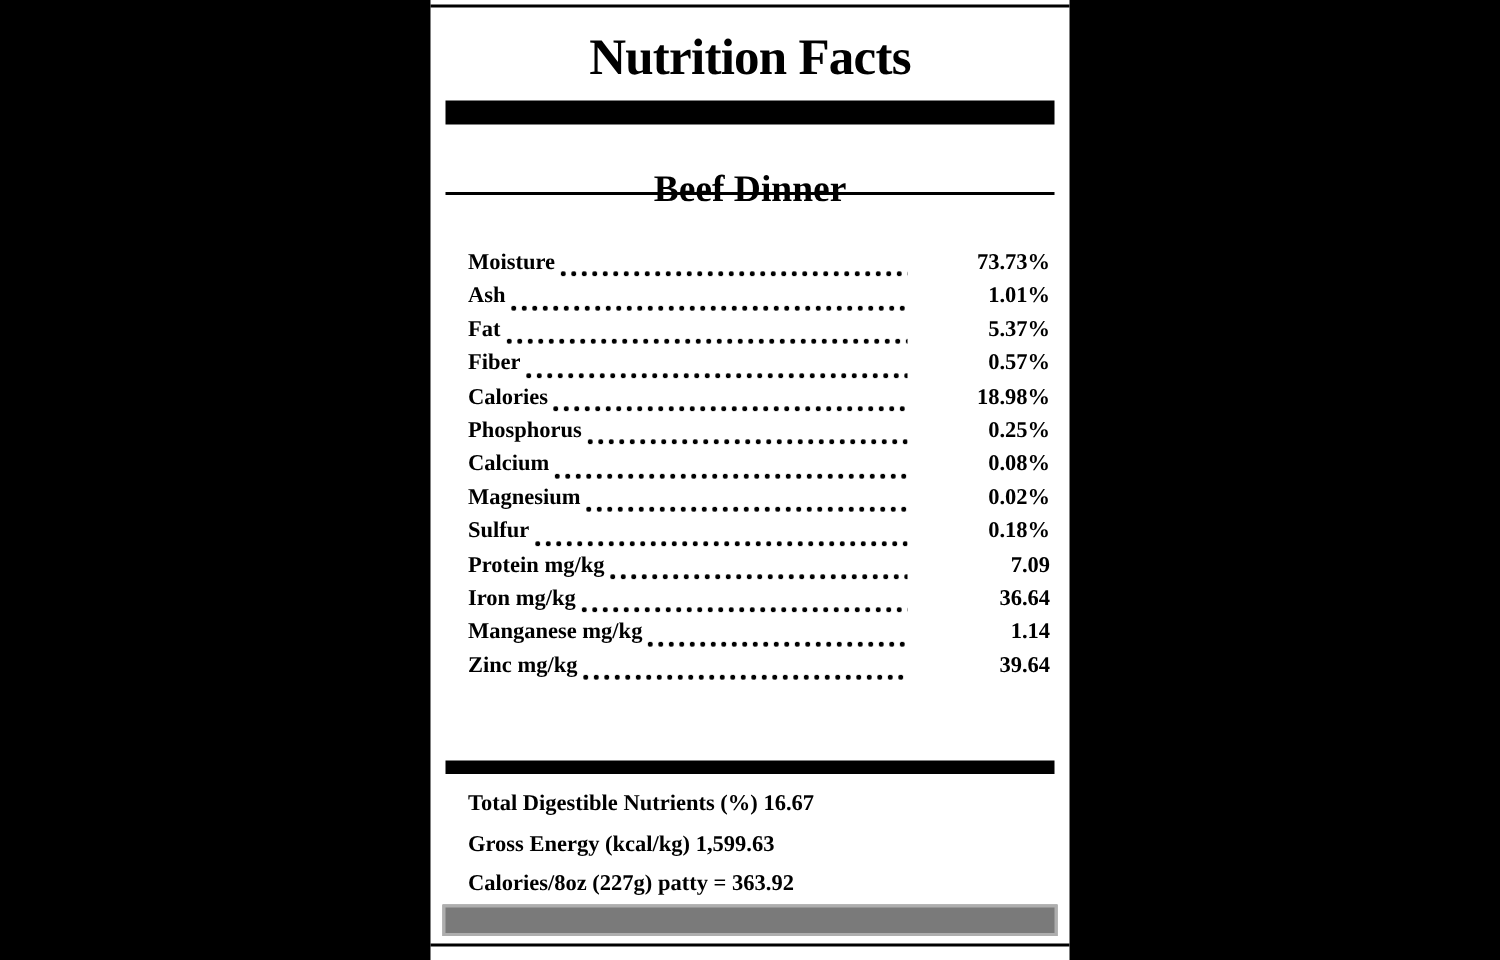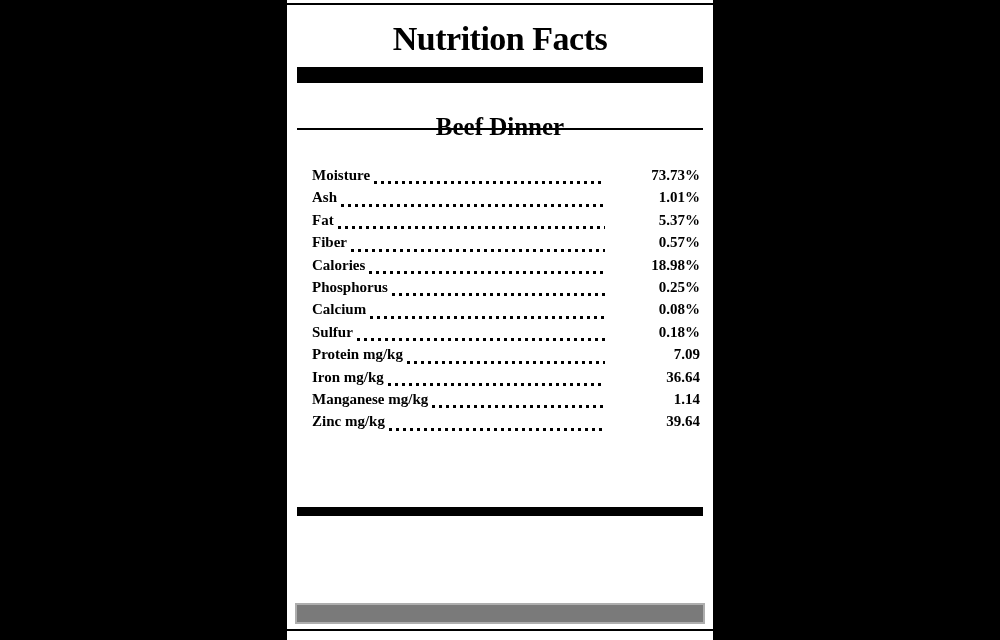--- a/index.html
+++ b/index.html
@@ -103,20 +103,25 @@
           <span class="nname">Phosphorus</span>
           <span class="leader"></span>
           <span class="nvalue">0.25%</span>
         </div>
         <div class="row">
           <span class="nname">Calcium</span>
           <span class="leader"></span>
           <span class="nvalue">0.08%</span>
         </div>
         <div class="row">
+          <span class="nname">Magnesium</span>
+          <span class="leader"></span>
+          <span class="nvalue">0.02%</span>
+        </div>
+        <div class="row">
           <span class="nname">Sulfur</span>
           <span class="leader"></span>
           <span class="nvalue">0.18%</span>
         </div>
         <div class="row">
           <span class="nname">Protein mg/kg</span>
           <span class="leader"></span>
           <span class="nvalue">7.09</span>
         </div>
         <div class="row">
@@ -131,19 +136,24 @@
         </div>
         <div class="row">
           <span class="nname">Zinc mg/kg</span>
           <span class="leader"></span>
           <span class="nvalue">39.64</span>
         </div>
       </div>
 
     <div class="bar-thick" style="top:507px;height:9px;"></div>
 
+    <div class="footer">
+        <div>Total Digestible Nutrients (%) 16.67</div>
+        <div>Gross Energy (kcal/kg) 1,599.63</div>
+        <div>Calories/8oz (227g) patty = 363.92</div>
+      </div>
 
     <div class="gray-bar" style="background: rgb(122, 122, 122); border-color: rgb(174, 174, 174);"></div>
 
     <div class="rule-thin-full" style="top:629px;"></div>
 
   </div>
 </div>
 
 </body></html>

